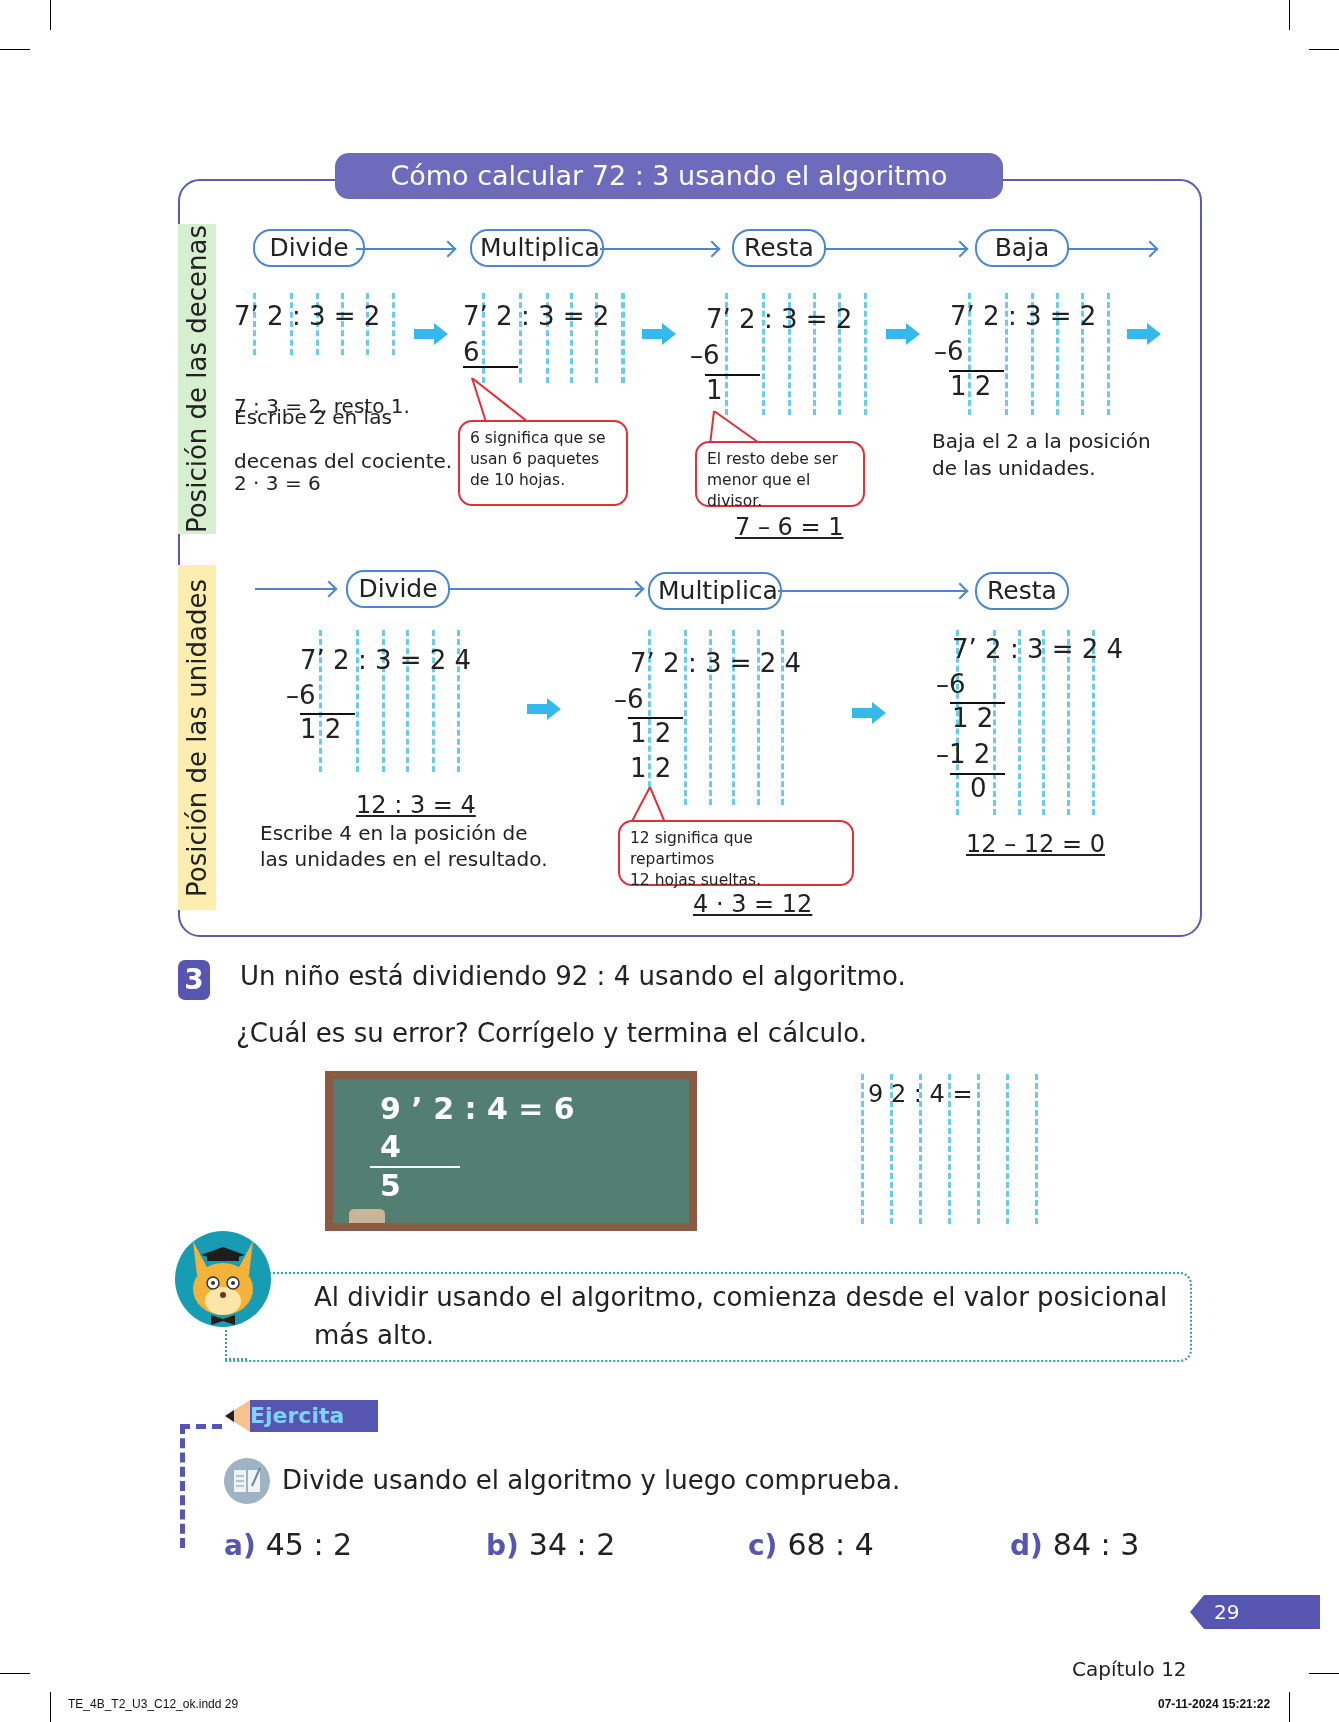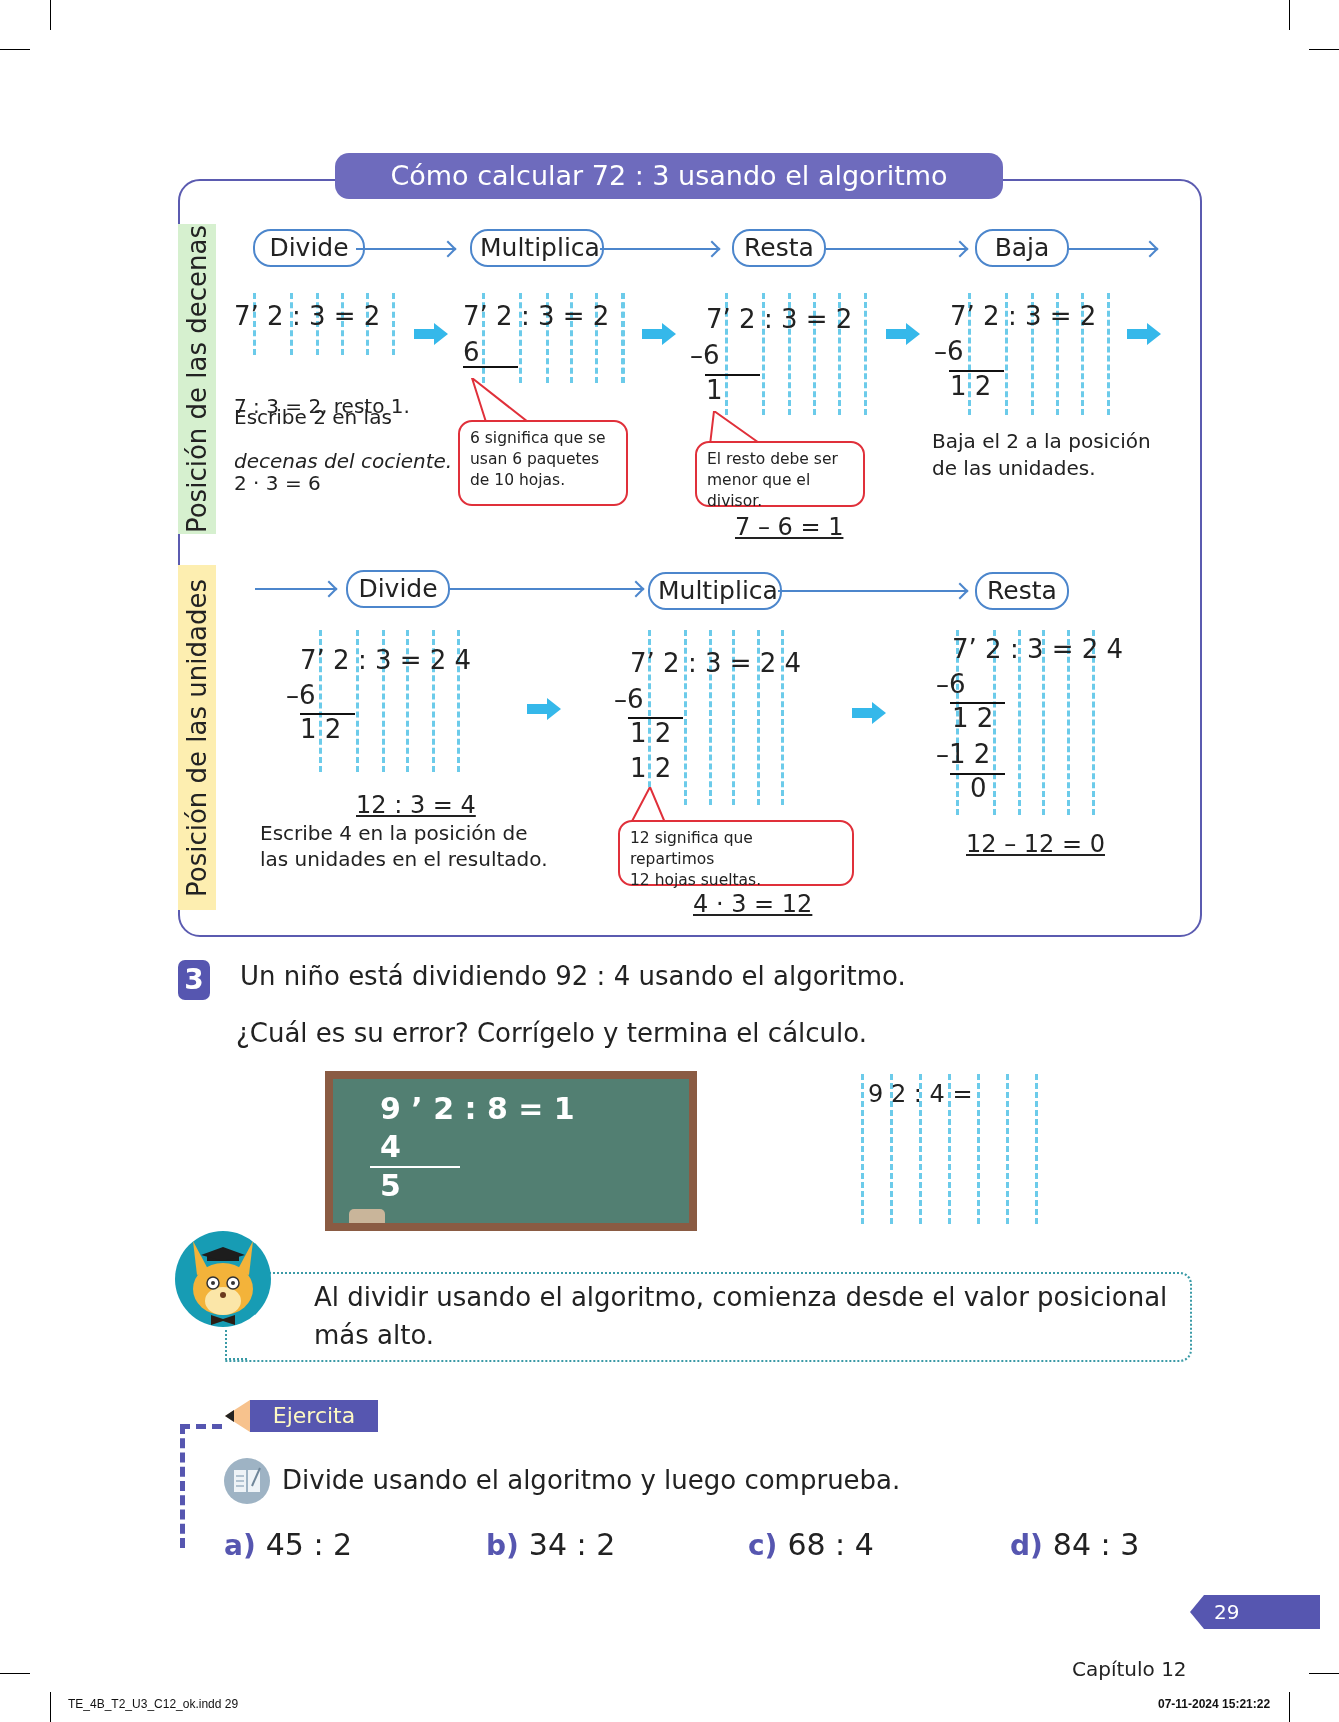--- a/index.html
+++ b/index.html
@@ -25,21 +25,21 @@
   .eq { position:absolute; font-size:24px; white-space:nowrap;text-decoration:underline; }
   .q-badge { position:absolute; left:178px; top:960px; width:32px; height:40px; background:#5656b0; border-radius:7px; color:#fff; font-size:28px; font-weight:bold; text-align:center; line-height:40px; }
   .q-text { position:absolute; font-size:26px; white-space:nowrap; }
   .board { position:absolute; left:325px; top:1071px; width:372px; height:160px; background:#8a5b43; }
   .board-inner { position:absolute; left:8px; top:8px; width:356px; height:144px; background:#527f72; }
   .board-txt { position:absolute; color:#fff; font-size:30px; font-weight:bold; font-family:"DejaVu Sans", sans-serif; white-space:nowrap; }
   .tip-box { position:absolute; left:225px; top:1272px; width:965px; height:86px; border:2px dotted #3a9aa6; border-left:none; border-radius:0 12px 12px 0; }
   .tip-box-left { position:absolute; left:225px; top:1330px; height:28px; border-left:2px dotted #3a9aa6; border-bottom:2px dotted #3a9aa6; width:20px;}
   .tip-text { position:absolute; left:314px; top:1278px; font-size:26px; line-height:38px; width:860px; }
   .avatar { position:absolute; left:175px; top:1231px; width:96px; height:96px; border-radius:50%; background:#179cb4; overflow:hidden; }
-  .ej-tag { position:absolute; left:250px; top:1400px; width:128px; height:32px; background:#5656b0; color:#fef9c3; font-weight:normal; font-size:22px; line-height:32px; text-align:center; }
+  .ej-tag { position:absolute; left:250px; top:1400px; width:128px; height:32px; background:#5656b0; color:#7dd3fc; font-weight:bold; font-size:22px; line-height:32px; text-align:left; }
   .ej-pencil { position:absolute; left:225px; top:1400px; width:0; height:0; border-top:16px solid transparent; border-bottom:16px solid transparent; border-right:25px solid #f7c28d; }
   .ej-tip { position:absolute; left:225px; top:1410px; width:0; height:0; border-top:6px solid transparent; border-bottom:6px solid transparent; border-right:9px solid #222; }
   .ej-dash-h { position:absolute; left:180px; top:1424px; width:42px; border-top:5px dashed #5656b0; }
   .ej-dash-v { position:absolute; left:180px; top:1424px; height:124px; border-left:5px dashed #5656b0; }
   .ex { position:absolute; top:1527px; font-size:30px; white-space:nowrap; }
   .ex b { color:#5656b0; margin-right:10px; font-size:28px; }
   .footer-chap { position:absolute; left:1072px; top:1657px; font-size:20px; }
   .footer-tab { position:absolute; left:1190px; top:1595px; width:130px; height:34px; background:#5656b0; color:#fff; font-size:20px; line-height:34px; padding-left:24px; box-sizing:border-box; clip-path:polygon(14px 0,100% 0,100% 100%,14px 100%,0 50%); }
   .slug { position:absolute; font-family:"Liberation Sans", sans-serif; font-size:12px; color:#111; }
 </style>
@@ -80,21 +80,21 @@
 
 <div class="dash" style="left:253px;top:293px;height:62px;"></div>
 <div class="dash" style="left:290px;top:293px;height:62px;"></div>
 <div class="dash" style="left:316px;top:293px;height:62px;"></div>
 <div class="dash" style="left:341px;top:293px;height:62px;"></div>
 <div class="dash" style="left:366px;top:293px;height:62px;"></div>
 <div class="dash" style="left:392px;top:293px;height:62px;"></div>
 <div class="num" style="left:234px;top:301px;">7’ 2 : 3 = 2</div>
 <div class="txt" style="left:234px;top:393px;">7 : 3 = 2, resto 1.</div>
 <div class="txt" style="left:234px;top:404px;">Escribe 2 en las</div>
-<div class="txt" style="left:234px;top:448px;font-style:italic;">decenas del cociente.</div>
+<div class="txt" style="left:234px;top:448px;">decenas del cociente.</div>
 <div class="txt" style="left:234px;top:470px;">2 · 3 = 6</div>
 
 <svg class="barrow" style="left:414px;top:323px;" viewBox="0 0 34 22">
     <polygon points="0,6 20,6 20,0 34,11 20,22 20,16 0,16" fill="#35b8ea"></polygon>
   </svg>
 
 <div class="dash" style="left:482px;top:293px;height:90px;"></div>
 <div class="dash" style="left:519px;top:293px;height:90px;"></div>
 <div class="dash" style="left:546px;top:293px;height:90px;"></div>
 <div class="dash" style="left:570px;top:293px;height:90px;"></div>
@@ -223,21 +223,21 @@
 <div class="rule" style="left:950px;top:773px;width:55px;"></div>
 <div class="num" style="left:970px;top:773px;">0</div>
 <div class="eq" style="left:966px;top:830px;">12 – 12 = 0</div>
 
 <div class="q-badge">3</div>
 <div class="q-text" style="left:240px;top:961px;">Un niño está dividiendo 92 : 4 usando el algoritmo.</div>
 <div class="q-text" style="left:236px;top:1018px;">¿Cuál es su error? Corrígelo y termina el cálculo.</div>
 
 <div class="board">
   <div class="board-inner"></div>
-  <div class="board-txt" style="left:55px;top:20px;">9 ’ 2 : 8 = 1</div>
+  <div class="board-txt" style="left:55px;top:20px;">9 ’ 2 : 4 = 6</div>
   <div class="board-txt" style="left:55px;top:58px;">4</div>
   <div class="abs" style="left:45px;top:95px;width:90px;height:2px;background:#fff;"></div>
   <div class="board-txt" style="left:55px;top:97px;">5</div>
   <div class="abs" style="left:24px;top:138px;width:36px;height:14px;background:#c9b59a;border-radius:5px 5px 0 0;"></div>
 </div>
 
 <div class="dash" style="left:861px;top:1074px;height:150px;"></div>
 <div class="dash" style="left:890px;top:1074px;height:150px;"></div>
 <div class="dash" style="left:919px;top:1074px;height:150px;"></div>
 <div class="dash" style="left:948px;top:1074px;height:150px;"></div>

